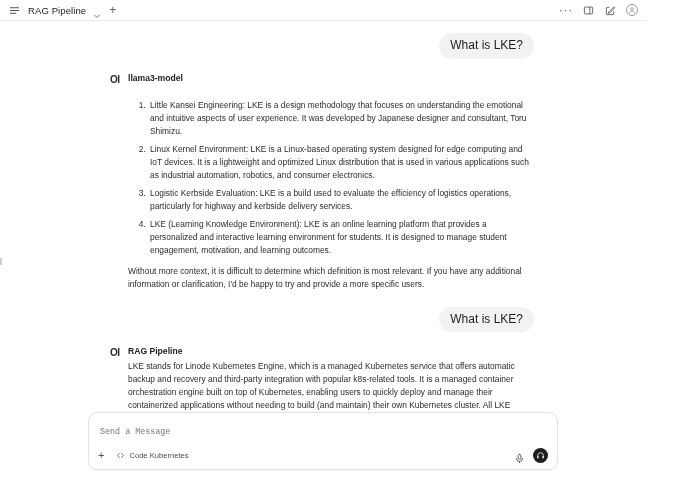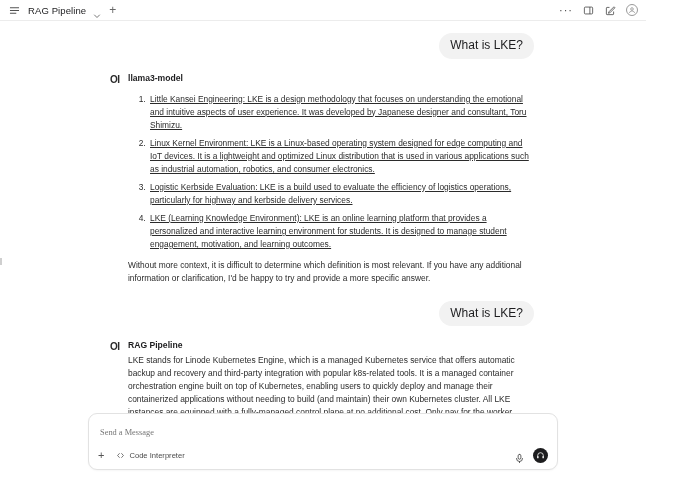--- a/index.html
+++ b/index.html
@@ -134,23 +134,22 @@
     color: #1d1d1f;
     margin-bottom: 4px;
   }
   .assistant-text {
     font-size: 8.4px;
     line-height: 1.55;
     color: #2b2b2b;
   }
   .assistant-text p { margin: 0 0 8px 0; }
   ol.answers {
-    margin: 10px 0 8px 0;
+    margin: 16px 0 8px 0;
     padding-left: 20px;
-    text-decoration: underline;
   }
   ol.answers li {
     font-size: 8.4px;
     line-height: 1.55;
     color: #2b2b2b;
     margin-bottom: 5px;
     padding-left: 2px;
   }
 
   
@@ -167,21 +166,21 @@
     padding: 7px 9px 6px 9px;
   }
   .composer-input {
     font-size: 8.4px;
     color: #9a9a9a;
     padding: 1px 2px 11px 2px;
     outline: none;
     border: none;
     background: transparent;
     width: 100%;
-    font-family: Liberation Serif, serif;
+    font-family: Liberation Mono, monospace;
   }
   .composer-bottom {
     display: flex;
     align-items: center;
     gap: 7px;
   }
   .composer-plus {
     font-size: 11px;
     color: #555;
     line-height: 1;
@@ -287,21 +286,21 @@
         <div class="assistant-avatar">OI</div>
         <div class="assistant-body">
           <div class="assistant-name">llama3-model</div>
           <div class="assistant-text">
             <ol class="answers">
               <li>Little Kansei Engineering: LKE is a design methodology that focuses on understanding the emotional and intuitive aspects of user experience. It was developed by Japanese designer and consultant, Toru Shimizu.</li>
               <li>Linux Kernel Environment: LKE is a Linux-based operating system designed for edge computing and IoT devices. It is a lightweight and optimized Linux distribution that is used in various applications such as industrial automation, robotics, and consumer electronics.</li>
               <li>Logistic Kerbside Evaluation: LKE is a build used to evaluate the efficiency of logistics operations, particularly for highway and kerbside delivery services.</li>
               <li>LKE (Learning Knowledge Environment): LKE is an online learning platform that provides a personalized and interactive learning environment for students. It is designed to manage student engagement, motivation, and learning outcomes.</li>
             </ol>
-            <p>Without more context, it is difficult to determine which definition is most relevant. If you have any additional information or clarification, I'd be happy to try and provide a more specific answer.</p>
+            <p>Without more context, it is difficult to determine which definition is most relevant. If you have any additional information or clarification, I'd be happy to try and provide a more specific users.</p>
           </div>
         </div>
       </div>
 
       <div class="user-row">
         <div class="user-bubble">What is LKE?</div>
       </div>
 
       <div class="assistant-row">
         <div class="assistant-avatar">OI</div>
@@ -321,21 +320,21 @@
     <div class="composer">
       <input class="composer-input" type="text" placeholder="Send a Message" style="">
       <div class="composer-bottom">
         <span class="composer-plus">+</span>
         <span class="tool-chip">
           <span class="chip-icon">
             <svg viewBox="0 0 16 16" width="9" height="9" fill="none" stroke="currentColor" stroke-width="1.3" stroke-linecap="round" stroke-linejoin="round">
               <path d="M6 4.5L2.8 8 6 11.5M10 4.5L13.2 8 10 11.5"></path>
             </svg>
           </span>
-          <span>Code Interpreter</span>
+          <span>Code Kubernetes</span>
         </span>
         <div class="composer-right">
           <span class="mic">
             <svg viewBox="0 0 16 16" width="11" height="11" fill="none" stroke="currentColor" stroke-width="1.3" stroke-linecap="round">
               <rect x="6" y="2" width="4" height="7" rx="2"></rect>
               <path d="M3.6 8a4.4 4.4 0 0 0 8.8 0M8 12.4V14"></path>
             </svg>
           </span>
           <span class="voice-btn">
             <svg viewBox="0 0 16 16" width="9" height="9" fill="none" stroke="currentColor" stroke-width="1.4" stroke-linecap="round">

